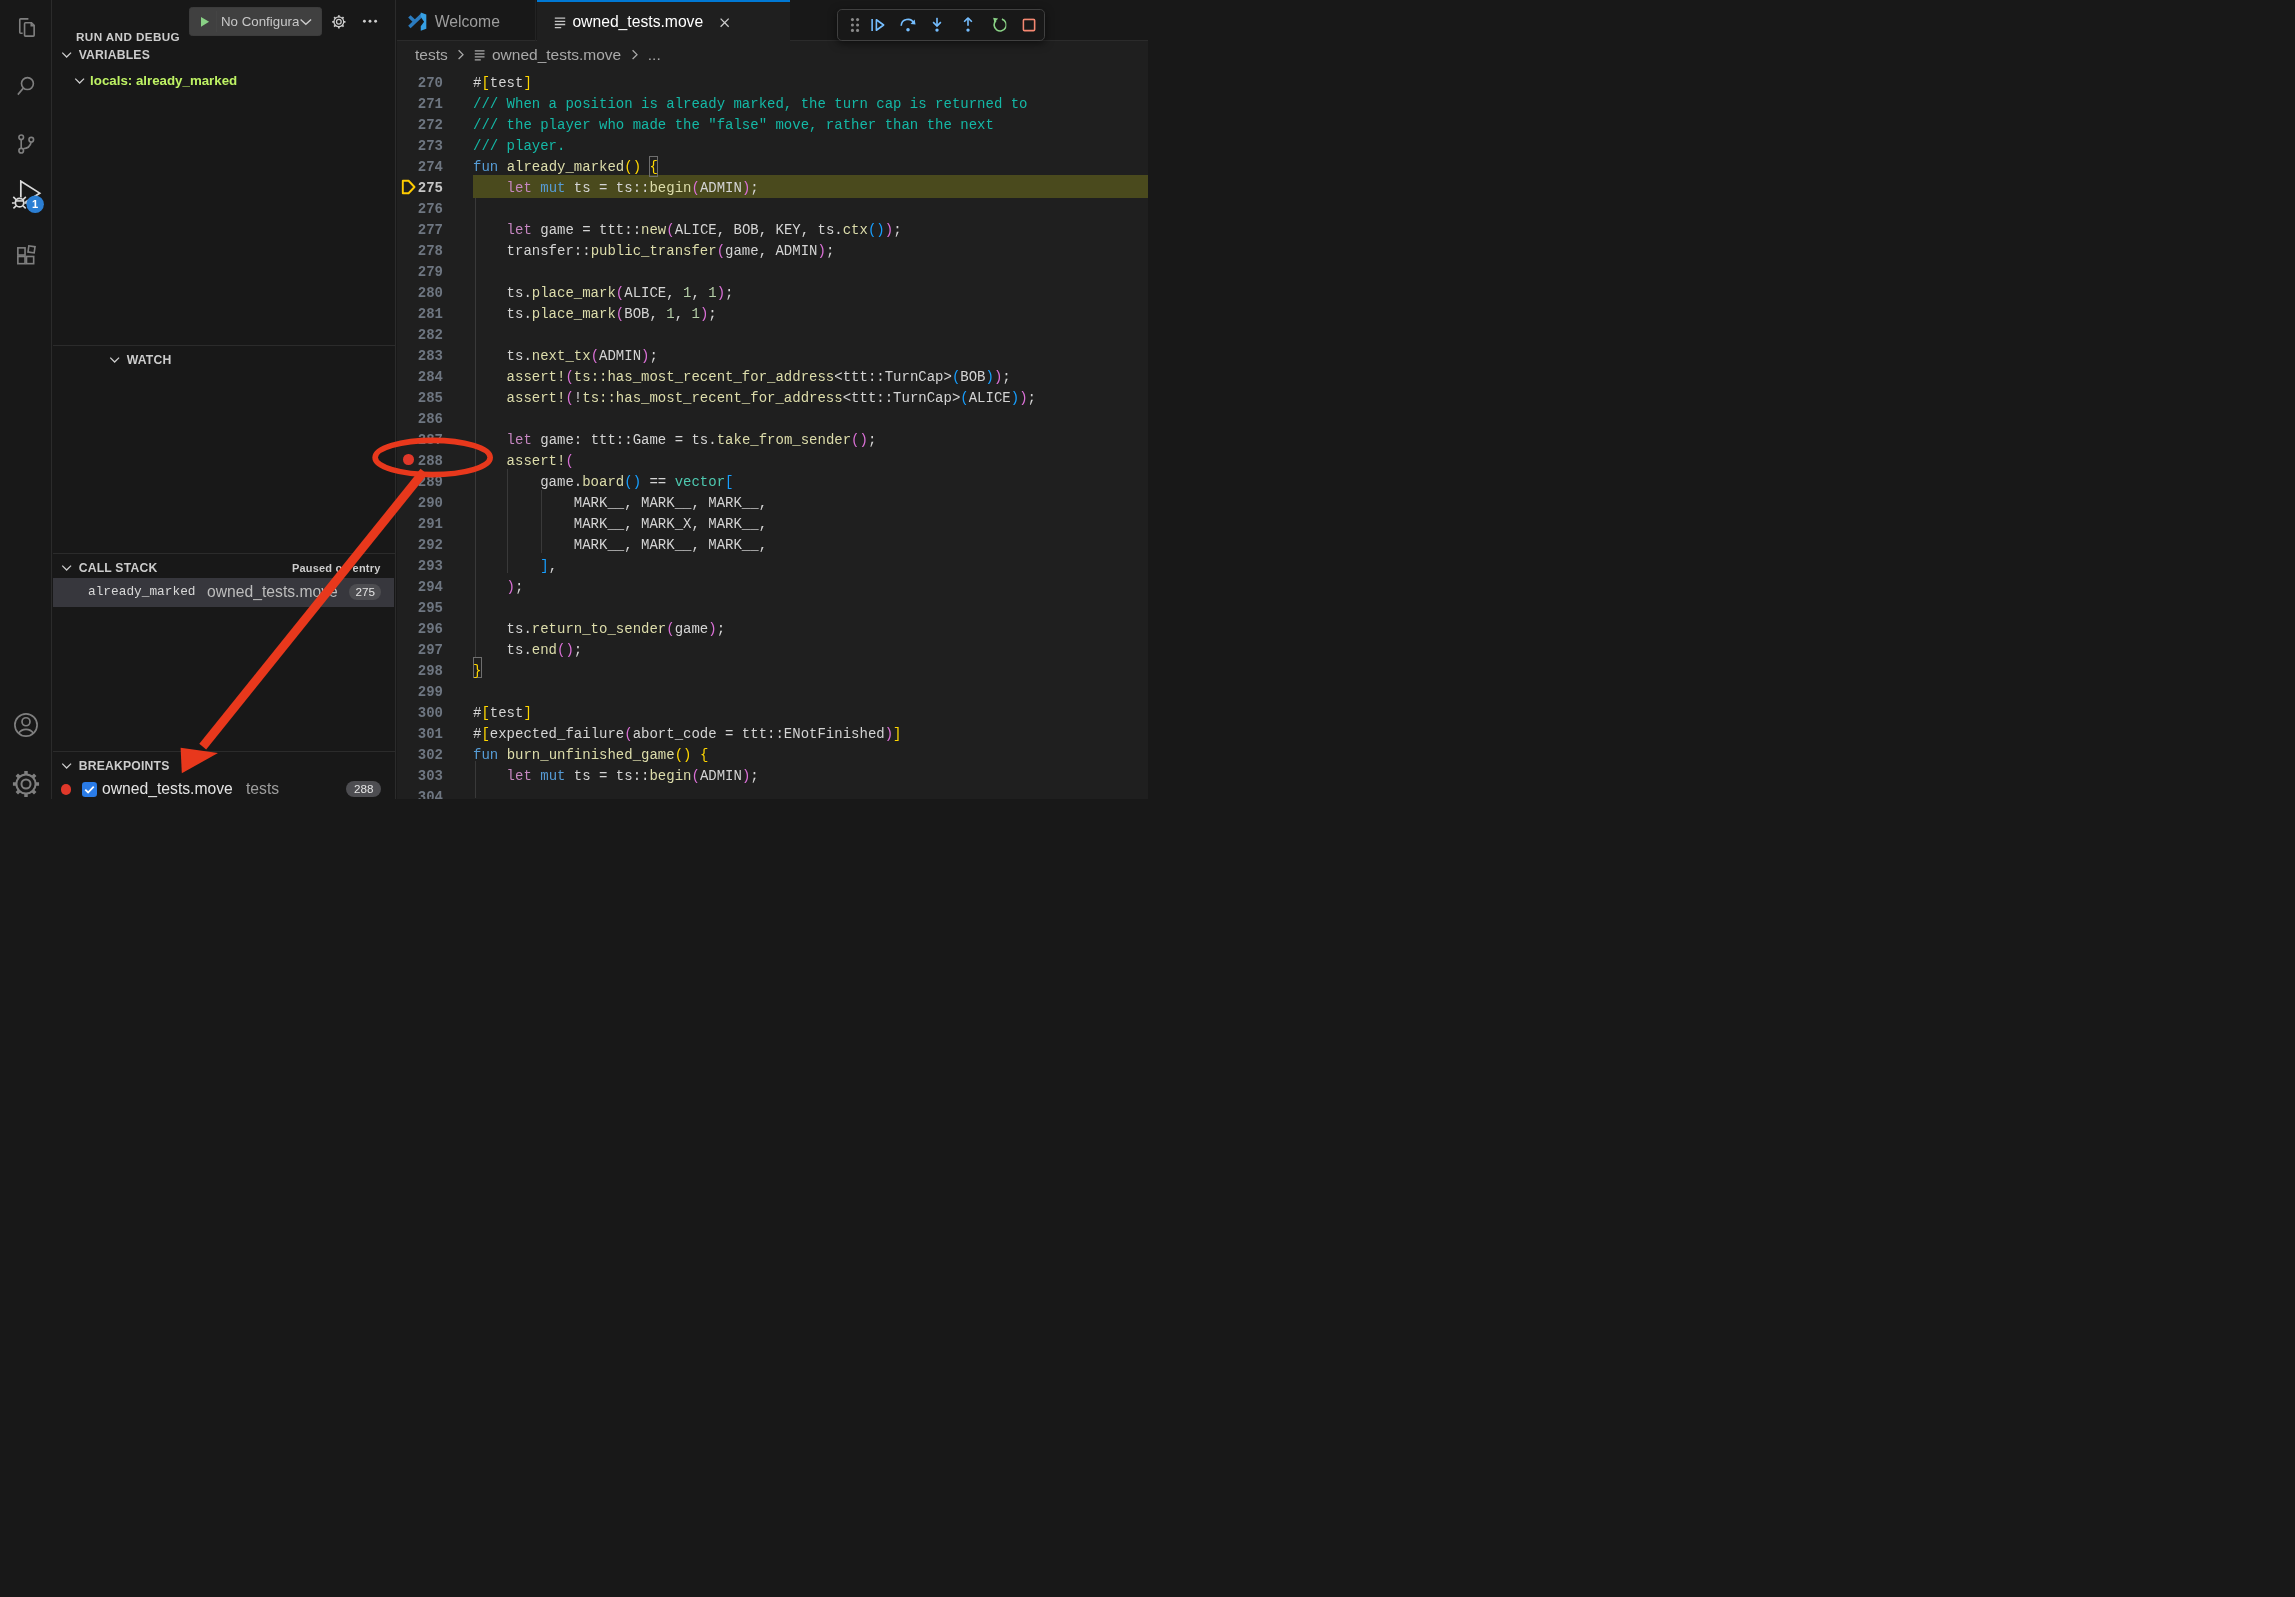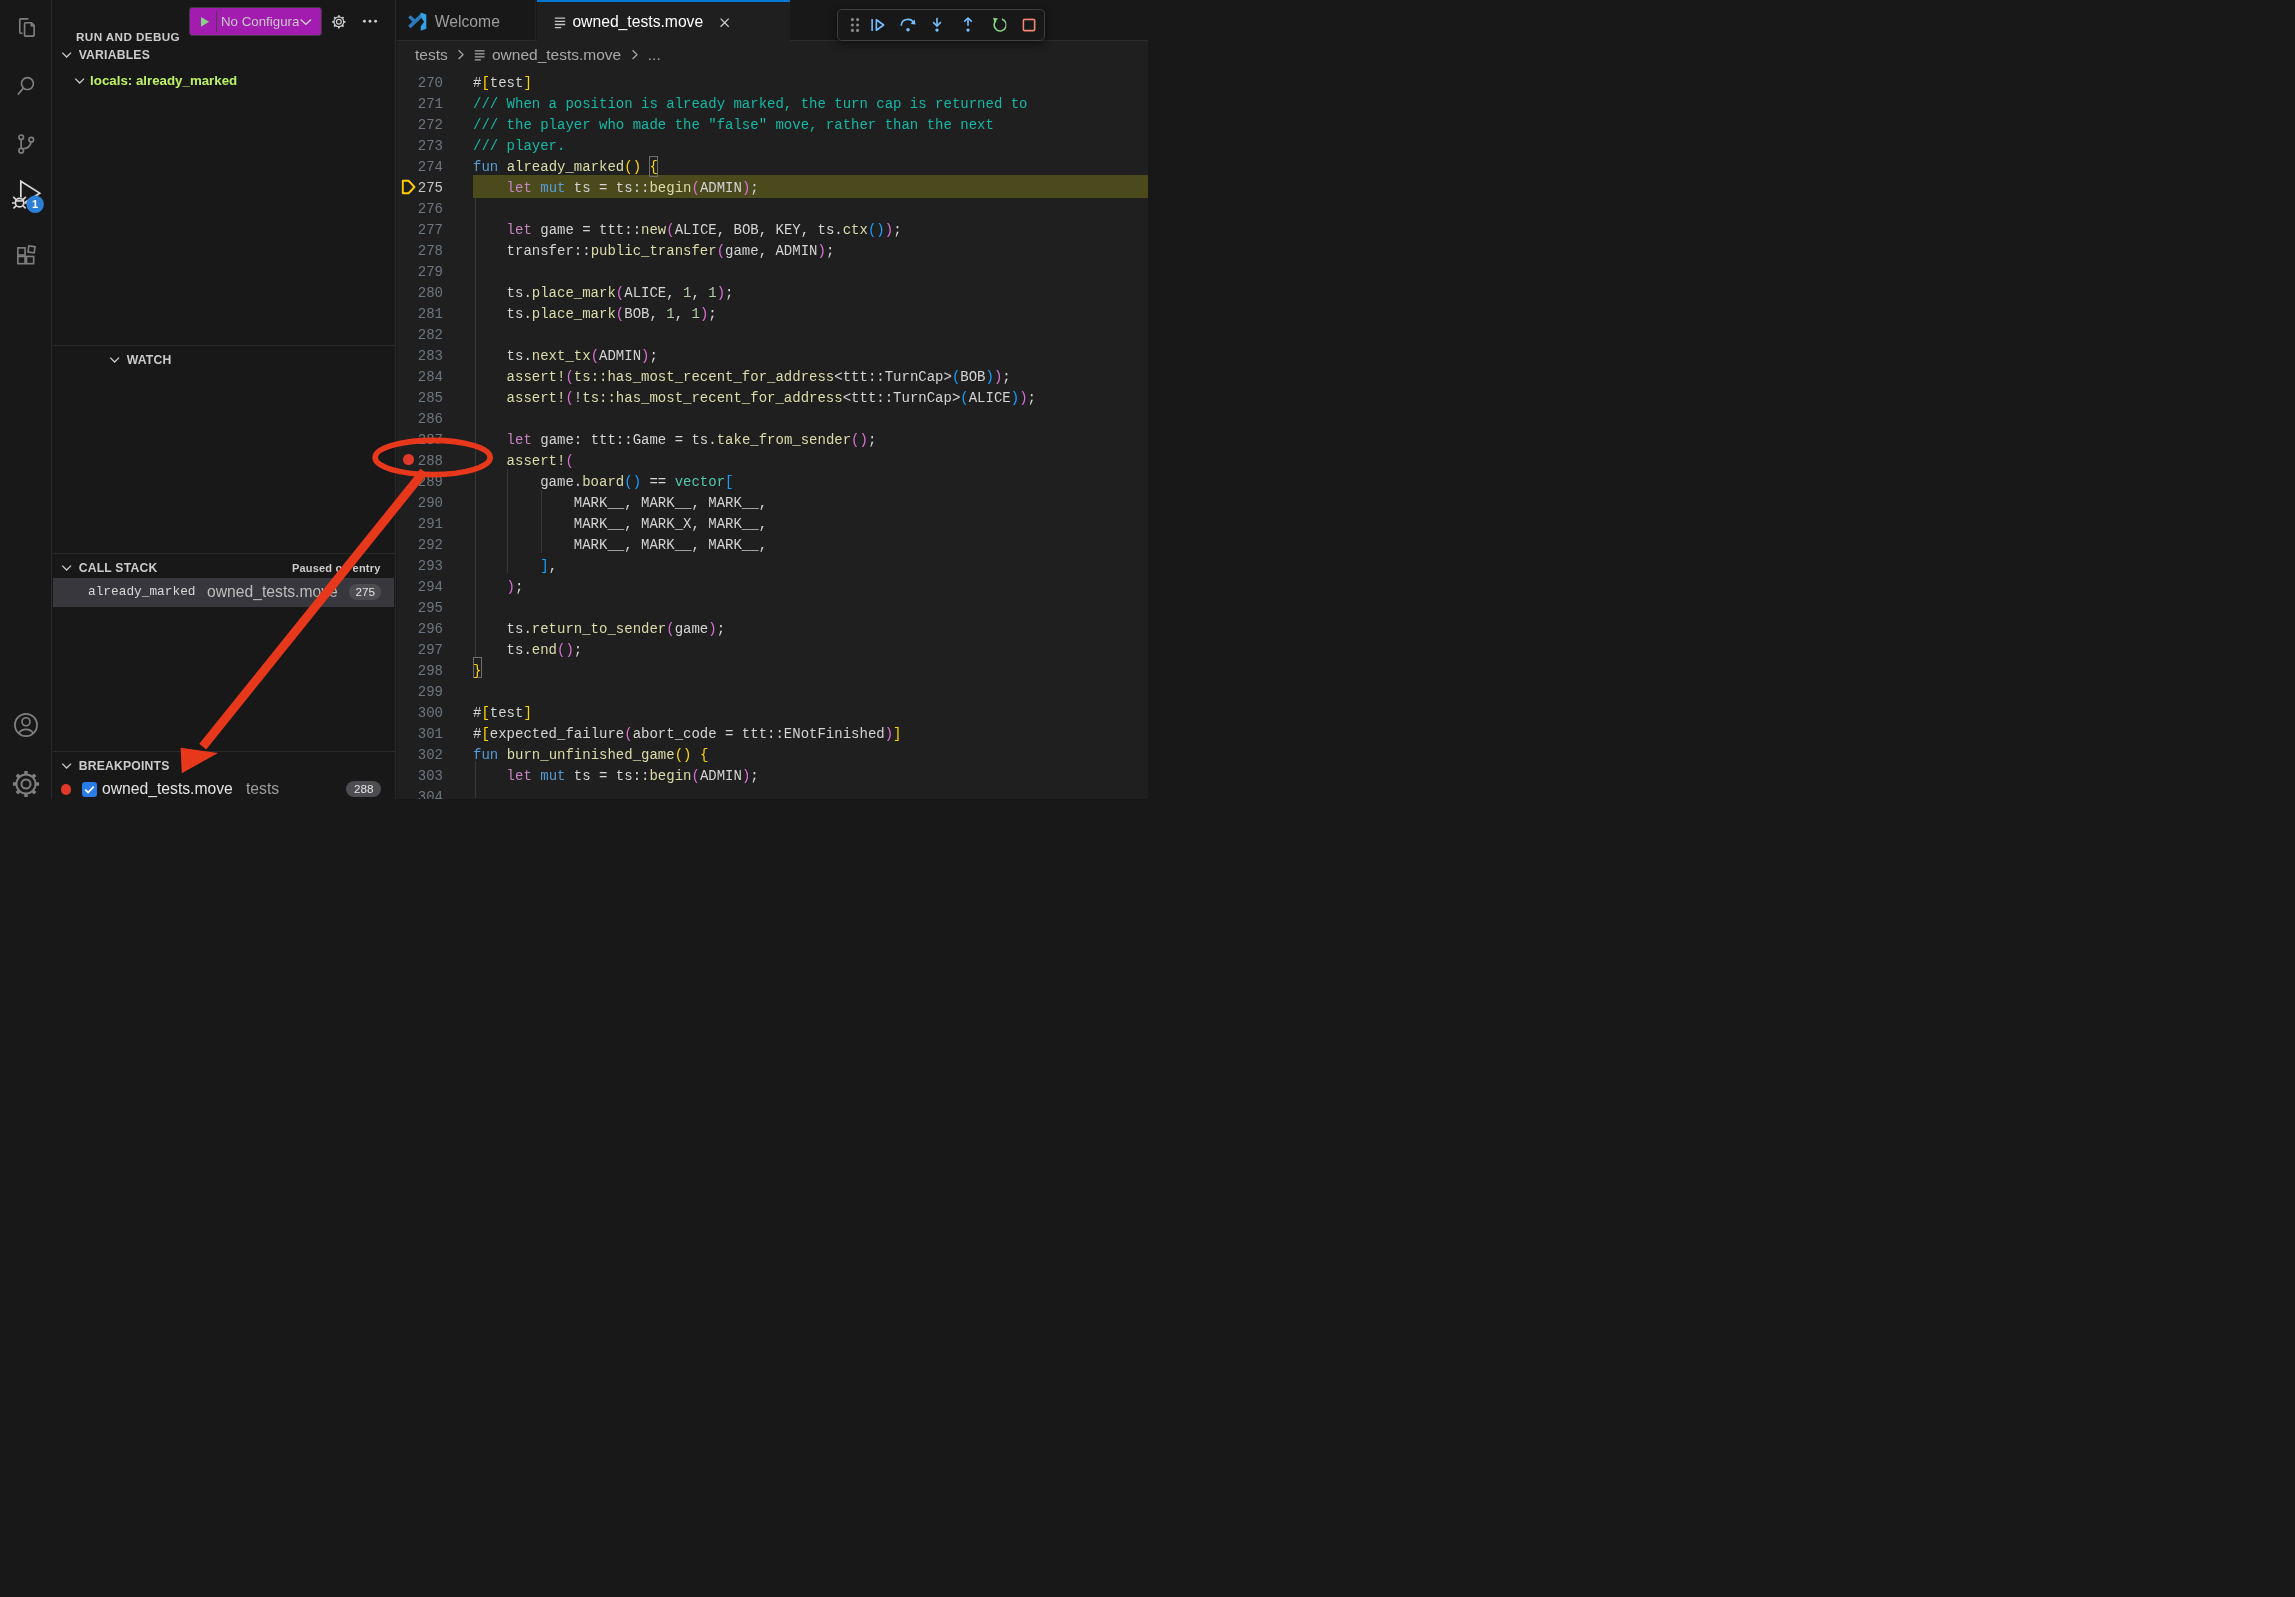--- a/index.html
+++ b/index.html
@@ -22,21 +22,21 @@
 
   
   #editorwrap { position:absolute; left:397px; top:0; right:0; height:799px; background:#181818; }
   #tabbar { position:absolute; left:0; top:0; right:0; height:41px; background:#181818; }
   #tabborder { position:absolute; left:0; top:40px; right:0; height:0.8px; background:#2b2b2b; }
   #tab-welcome { position:absolute; left:0; top:0; width:139px; height:41px; border-right:0.8px solid #232323; display:flex; align-items:center; padding-top:3.2px; }
   #tab-active { position:absolute; left:140px; top:0; width:253px; height:41px; background:#1f1f1f; border-top:2.4px solid #0078d4; display:flex; align-items:center; padding-top:1.6px; z-index:2; }
   #breadcrumb { position:absolute; left:0; top:41px; right:0; height:28px; background:#1f1f1f; display:flex; align-items:center; color:#a9a9a9; font-size:15.5px; }
   #editor { position:absolute; left:0; top:69px; right:0; bottom:0; background:#1f1f1f; overflow:hidden; }
   .mono { font-family:"Liberation Mono", monospace; }
-  #nums { position:absolute; left:0; top:3.6px; width:46px; text-align:right; font-family:"Liberation Mono", monospace; font-size:14px; line-height:21px; color:#6e7681; }
+  #nums { position:absolute; left:0; top:3.6px; width:46px; text-align:right; font-family:"Liberation Mono", monospace; font-size:14px; line-height:21px; color:#6e7681;font-weight:bold; }
   #codebox { position:absolute; left:76px; top:3.6px; font-family:"Liberation Mono", monospace; font-size:14px; line-height:21px; color:#d4d4d4; }
   #codebox > div { white-space:pre; height:21px; }
   #hl { position:absolute; left:76px; right:0; top:106px; height:22.5px; background:rgba(255,255,25,0.195); }
   .guide { position:absolute; width:0.8px; background:#393939; }
   .bbox { position:absolute; width:9.2px; height:21px; border:0.8px solid #6e6e6e; }
   .kw { color:#569cd6; } .ctl { color:#c586c0; } .fn { color:#dcdcaa; } .com { color:#14b8a6; }
   .b1 { color:#ffd700; } .b2 { color:#da70d6; } .b3 { color:#179fff; } .ty { color:#4ec9b0; }
   .nu { color:#b5cea8; }
 
   
@@ -95,21 +95,21 @@
 
     <svg class="aicon" style="top:784px" width="32" height="32" viewBox="0 0 24 24" fill="none" stroke="#7f7f7f" stroke-width="1.5">
       <circle cx="12" cy="12" r="3.4"></circle>
       <path d="M12 2.2 v3 M12 18.8 v3 M2.2 12 h3 M18.8 12 h3 M5.1 5.1 l2.1 2.1 M16.8 16.8 l2.1 2.1 M5.1 18.9 l2.1-2.1 M16.8 7.2 l2.1-2.1" stroke-width="2.6"></path>
       <circle cx="12" cy="12" r="7.2"></circle>
     </svg>
   </div>
   <div id="sidebar">
 
     <div class="abs" style="left:23px; top:0; height:43px; display:flex; align-items:center; color:#cccccc; font-size:11.7px; font-weight:600; letter-spacing:0.4px;margin-top:15px;">RUN AND DEBUG</div>
-    <div class="abs" style="left:136px; top:7.2px; width:133px; height:28.6px; background:#a21caf; border:0.8px solid #3c3c3c; border-radius:3.2px;">
+    <div class="abs" style="left:136px; top:7.2px; width:133px; height:28.6px; background:#404040; border:0.8px solid #3c3c3c; border-radius:3.2px;">
       <svg class="abs" style="left:8px; top:6.8px" width="13.7" height="13.7" viewBox="0 0 16 16">
           <path d="M3.5 2.2 L13 8 3.5 13.8 Z" fill="#89d185"></path>
         </svg>
       <div class="abs" style="left:26px; top:3.2px; bottom:3.2px; width:0.8px; background:#444;"></div>
       <div class="abs" style="left:31px; top:0; width:78px; height:27px; line-height:27px; overflow:hidden; color:#c8c8c8; font-size:13.3px; white-space:nowrap;">No Configura</div>
       <svg class="abs" style="left:109px; top:8.8px" width="13.7" height="9.7" viewBox="0 0 17 12" fill="none" stroke="#cccccc" stroke-width="1.7">
           <path d="M2 3 l6.5 6 L15 3"></path>
         </svg>
     </div>
     <svg class="abs" style="left:277px; top:13px" width="17.7" height="17.7" viewBox="0 0 24 24" fill="none" stroke="#cccccc" stroke-width="1.7">

